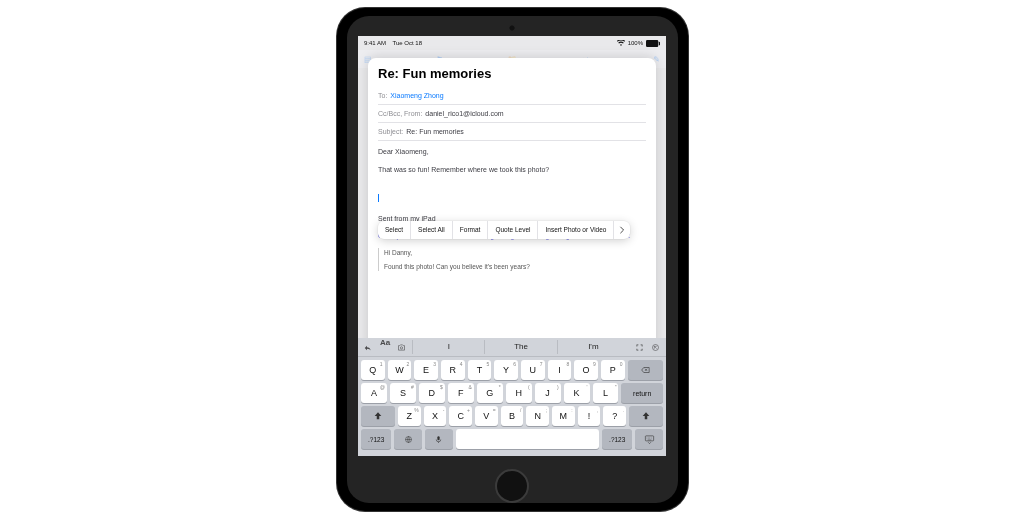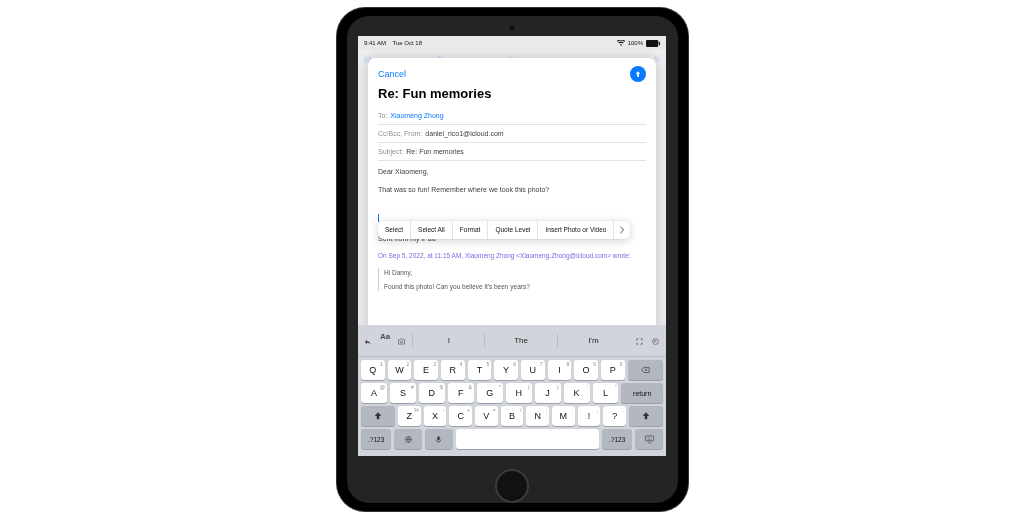--- a/index.html
+++ b/index.html
@@ -37,21 +37,21 @@
 .sig{margin-top:10px;margin-bottom:8px}
 .quote-hdr{color:#6e6ce8;font-size:6.5px;margin-bottom:8px}
 .quote-body{border-left:1px solid #ccc;padding-left:5px;font-size:6.5px;color:#555}
 .quote-body p{margin-bottom:4px}
 
 .ctx{position:absolute;left:10px;top:163px;display:flex;background:#fff;border-radius:6px;box-shadow:0 2px 10px rgba(0,0,0,.18),0 0 0 .5px rgba(0,0,0,.06);font-size:6.5px;color:#111;overflow:hidden}
 .ctx span{padding:5px 7px;border-right:.5px solid #e2e2e6;white-space:nowrap}
 .ctx span:last-child{border:none;display:flex;align-items:center;padding:5px 5px}
 
 .kb-wrap{position:absolute;left:0;right:0;bottom:0;background:#d1d4da}
-.acc{height:32px;display:flex;align-items:center;border-bottom:.5px solid #b9bcc2}
+.acc{height:19px;display:flex;align-items:center;border-bottom:.5px solid #b9bcc2}
 .acc-left,.acc-right{display:flex;gap:7px;padding:0 6px;color:#4b4b4d}
 .acc-left svg,.acc-right svg{width:9px;height:9px}
 .sug{flex:1;display:flex}
 .sug span{flex:1;text-align:center;font-size:8px;color:#222;border-left:.5px solid #b9bcc2;line-height:14px}
 
 .kb{padding:3px 3px 4px}
 .krow{display:flex;gap:3px;margin-bottom:3px;justify-content:center}
 .key{flex:1;height:20px;background:#fff;border-radius:3px;box-shadow:0 1px 0 #9ca0a8;font-size:9px;display:flex;align-items:center;justify-content:center;color:#111;position:relative}
 .key.fn{background:#b3b7bf}
 .key.wide{flex:1.5}
@@ -98,28 +98,20 @@
      <span>▤</span>
      <span>⚑</span>
      <span>📁</span>
      <span>↩</span>
      <span>✎</span>
     </div>
     <div class="dots">•••</div>
    </div>
 
    <div class="sheet">
-    <div class="sheet-top">
-     <span class="cancel">Cancel</span>
-     <span class="send">
-              <svg viewBox="0 0 24 24">
-                <path d="M12 4l7 7h-4v9h-6v-9H5z"></path>
-              </svg>
-            </span>
-    </div>
     <h1>Re: Fun memories</h1>
 
     <div class="row">
      <span class="lbl">To:</span>
      <span class="link">Xiaomeng Zhong</span>
     </div>
     <div class="row">
      <span class="lbl">Cc/Bcc, From:</span>
      <span class="val">daniel_rico1@icloud.com</span>
     </div>

